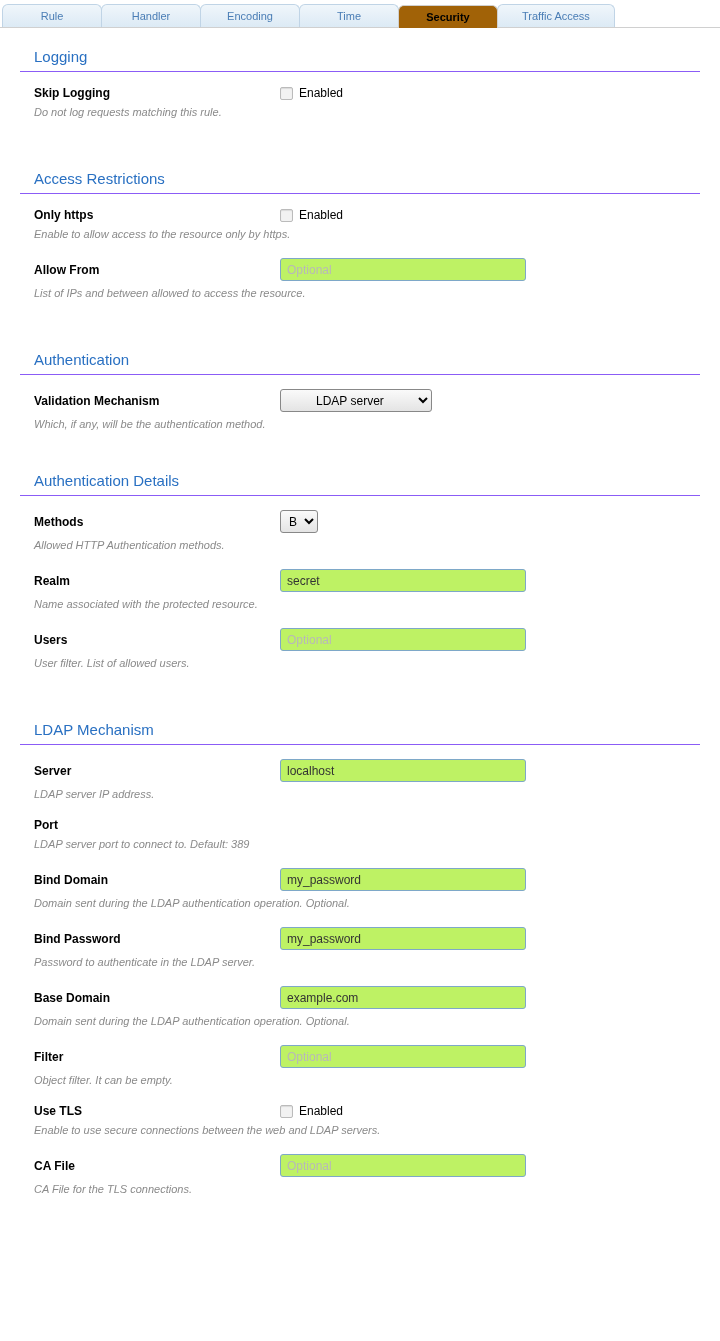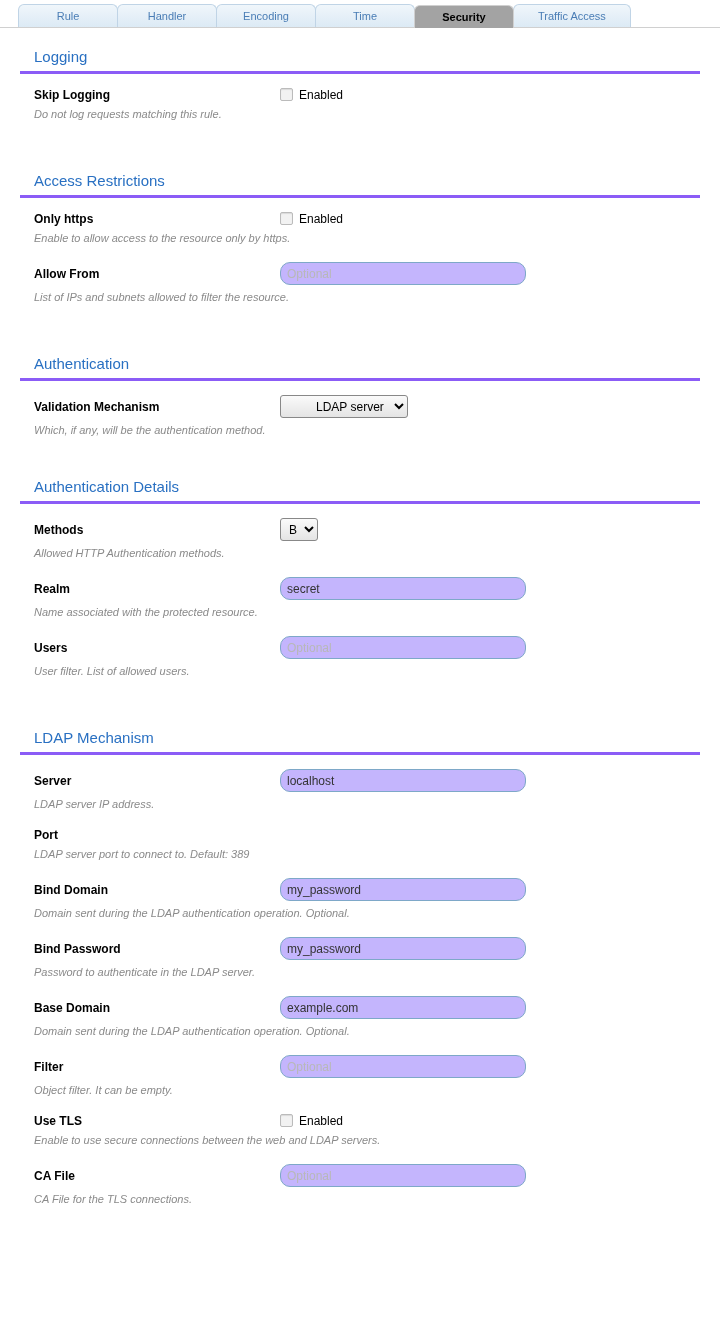--- a/index.html
+++ b/index.html
@@ -9,57 +9,57 @@
   }
   body {
     font-family: Arial, Helvetica, sans-serif;
     font-size: 12px;
     color: #333;
     background: #fff;
     width: 720px;
   }
   .tabs {
     display: flex;
-    padding: 4px 14px 0 18px;
+    padding: 4px 14px 0 2px;
     border-bottom: 1px solid #d0d0d0;
     height: 28px;
     align-items: flex-end;
   }
   .tab {
     position: relative;
     padding: 5px 24px 5px 24px;
     font-size: 11px;
     color: #4a7db5;
     background: linear-gradient(#f0f6fb, #dceaf5);
     border: 1px solid #c0d4e6;
     border-bottom: none;
     border-radius: 6px 6px 0 0;
     margin-right: -1px;
     cursor: pointer;
     text-align: center;
     min-width: 100px;
   }
   .tab.active {
-    background: #a3a3a3;
+    background: #a16207;
     color: #000;
     font-weight: bold;
     border-color: #d0d0d0;
     z-index: 2;
     position: relative;
     top: 1px;
   }
   .content {
     padding: 8px 20px 20px 20px;
   }
   .section-title {
     color: #2970c2;
     font-size: 15px;
     font-weight: normal;
     padding: 12px 0 6px 14px;
-    border-bottom: 3px solid #8b5cf6;
+    border-bottom: 1px solid #8b5cf6;
     margin-top: 16px;
     margin-bottom: 6px;
   }
   .section-title.first {
     margin-top: 0;
   }
   .field {
     padding: 8px 0 0 14px;
     margin-top: 6px;
   }
@@ -69,21 +69,21 @@
   }
   .field-label {
     width: 246px;
     font-weight: bold;
     color: #000;
     font-size: 12px;
     flex-shrink: 0;
   }
   .field-control {
     display: flex;
-    align-items: flex-start;
+    align-items: flex-end;
   }
   .field-desc {
     color: #8a8a8a;
     font-size: 11px;
     margin-top: 6px;
     margin-bottom: 10px;
     font-style: italic;
   }
   input[type="checkbox"] {
     width: 13px;
@@ -98,42 +98,42 @@
     box-shadow: inset 0 1px 1px rgba(0,0,0,0.1);
   }
   .check-label {
     color: #000;
     font-size: 12px;
   }
   input[type="text"] {
     width: 246px;
     height: 23px;
     border: 1px solid #7ea8c8;
-    border-radius: 10px;
+    border-radius: 3px;
     padding: 2px 6px;
     font-size: 12px;
     font-family: inherit;
     color: #333;
-    background: #c4b5fd;
+    background: #bef264;
   }
   input[type="text"]::placeholder {
     color: #b8b8b8;
   }
   select {
     border: 1px solid #888;
     border-radius: 3px;
     padding: 3px 4px;
     font-size: 12px;
     font-family: inherit;
     background: linear-gradient(#fafafa, #e4e4e4);
     color: #000;
     height: 23px;
   }
   .select-wide {
-    width: 128px;
+    width: 152px;
     padding-left: 31px;
   }
   .select-narrow {
     width: 38px;
   }
 </style>
 </head>
 <body>
 
 <div class="tabs">
@@ -170,21 +170,21 @@
     </div>
     <div class="field-desc">Enable to allow access to the resource only by https.</div>
   </div>
   <div class="field">
     <div class="field-row">
       <div class="field-label">Allow From</div>
       <div class="field-control">
         <input type="text" placeholder="Optional" style="">
       </div>
     </div>
-    <div class="field-desc">List of IPs and subnets allowed to filter the resource.</div>
+    <div class="field-desc">List of IPs and between allowed to access the resource.</div>
   </div>
 
   <div class="section-title" style="margin-top:40px">Authentication</div>
   <div class="field">
     <div class="field-row">
       <div class="field-label">Validation Mechanism</div>
       <div class="field-control">
         <select class="select-wide">
           <option>LDAP server</option>
         </select>

